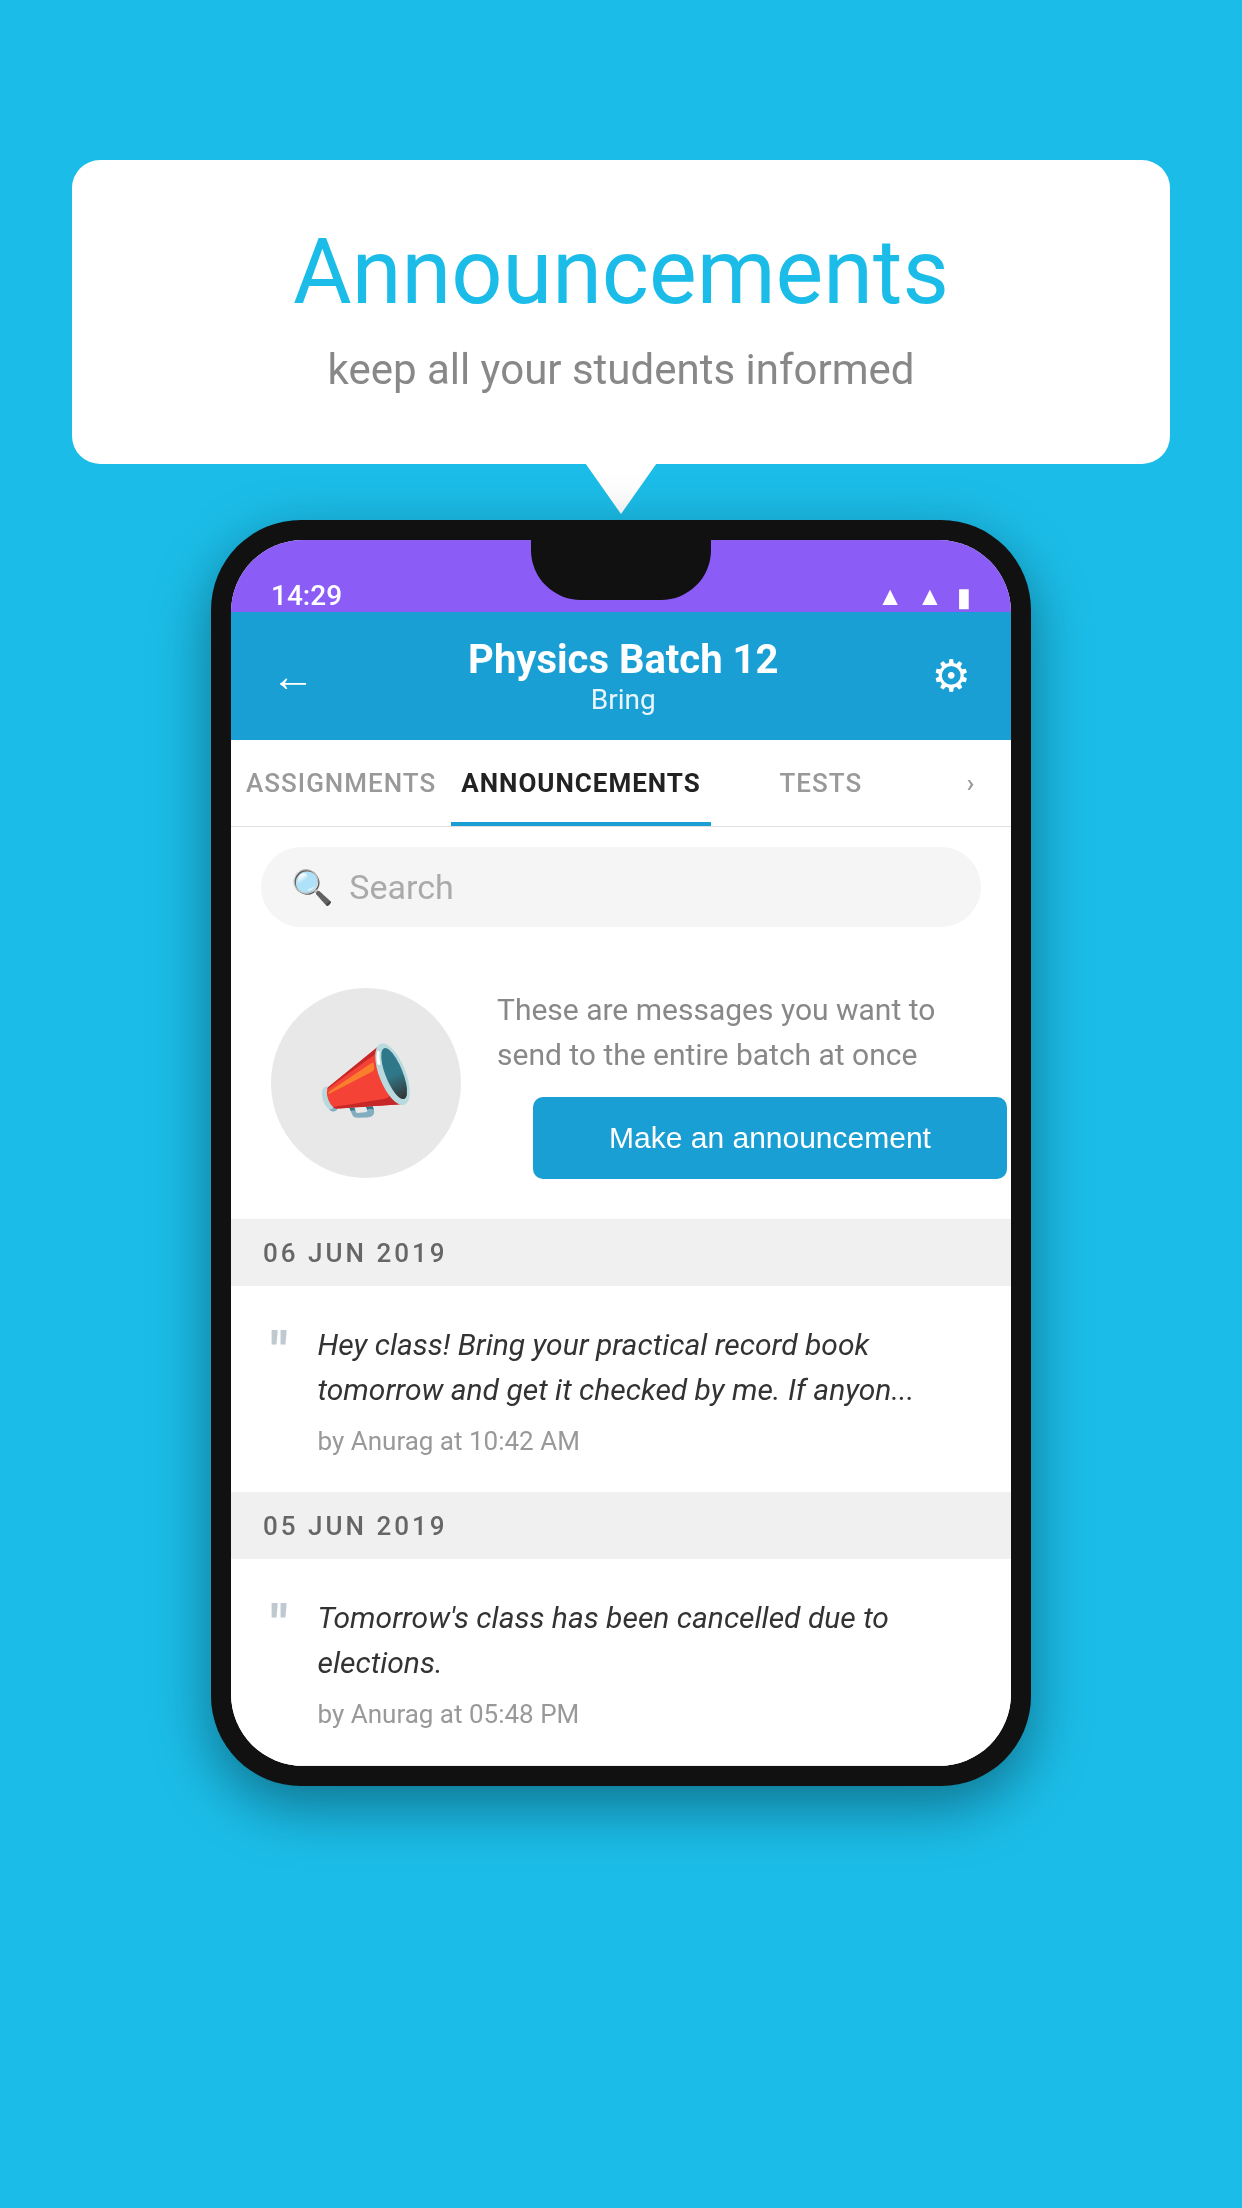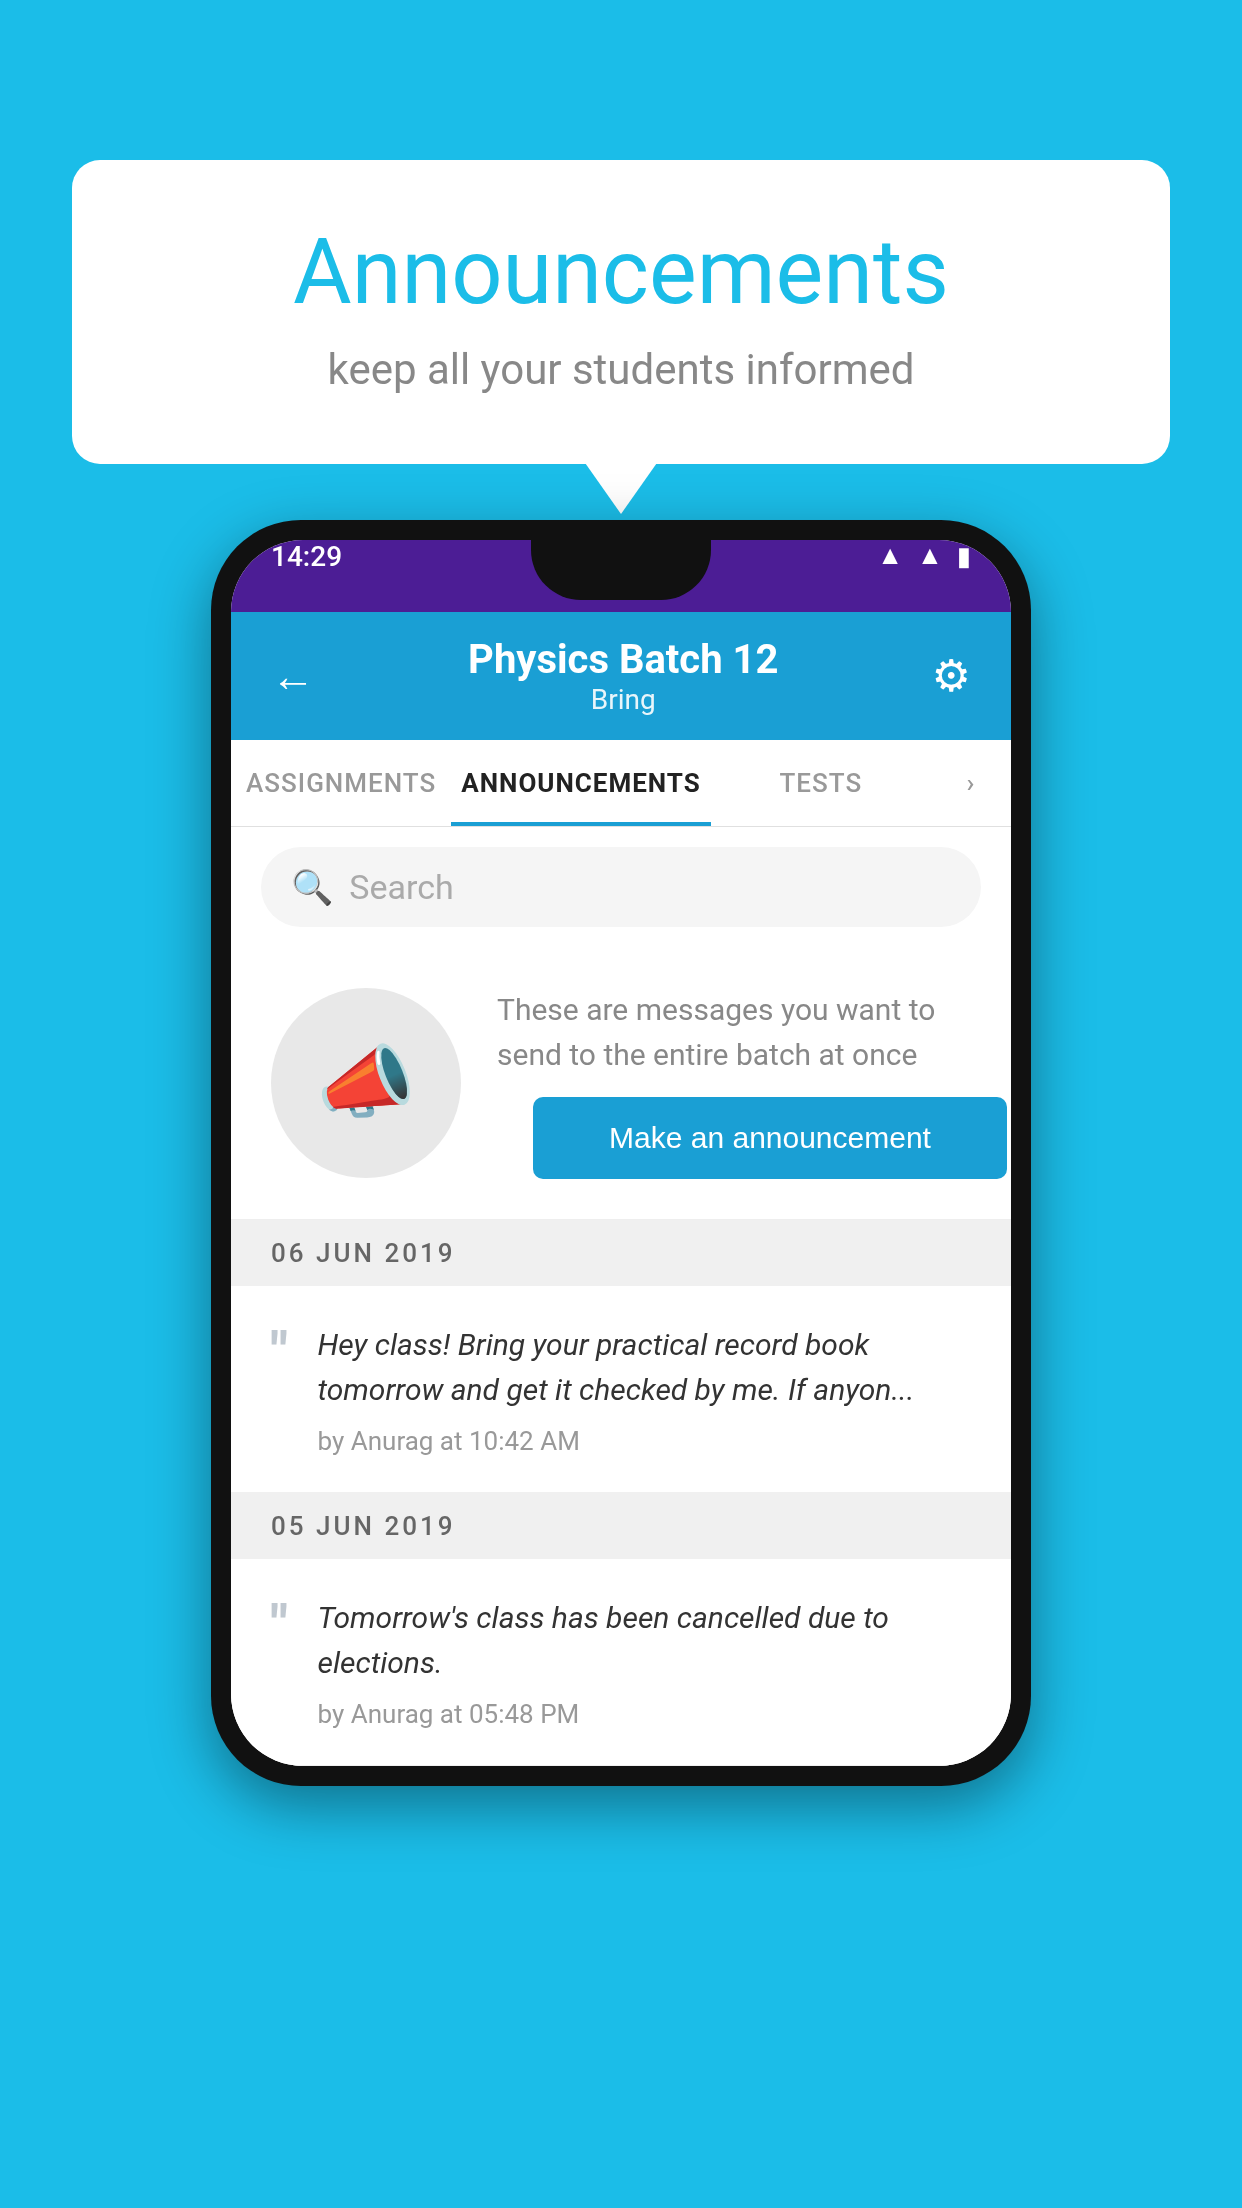--- a/index.html
+++ b/index.html
@@ -74,24 +74,24 @@
 
     .phone-screen {
       background: white;
       border-radius: 72px;
       overflow: hidden;
       position: relative;
     }
 
     
     .status-bar {
-      background: #4c1d95;
+      background: #8b5cf6;
       height: 72px;
       display: flex;
-      align-items: flex-start;
+      align-items: flex-end;
       padding: 0 40px;
       position: relative;
     }
 
     .status-time {
       color: white;
       font-size: 28px;
       font-weight: 500;
     }
 
@@ -262,21 +262,21 @@
       font-size: 30px;
       font-weight: 500;
       cursor: pointer;
       width: 100%;
       margin-left: 36px;
     }
 
     
     .date-separator {
       background: #f0f0f0;
-      padding: 18px 40px;
+      padding: 18px 32px;
       display: flex;
       align-items: flex-end;
       gap: 10px;
     }
 
     .date-text {
       color: #666;
       font-size: 26px;
       font-weight: 500;
       letter-spacing: 3px;

